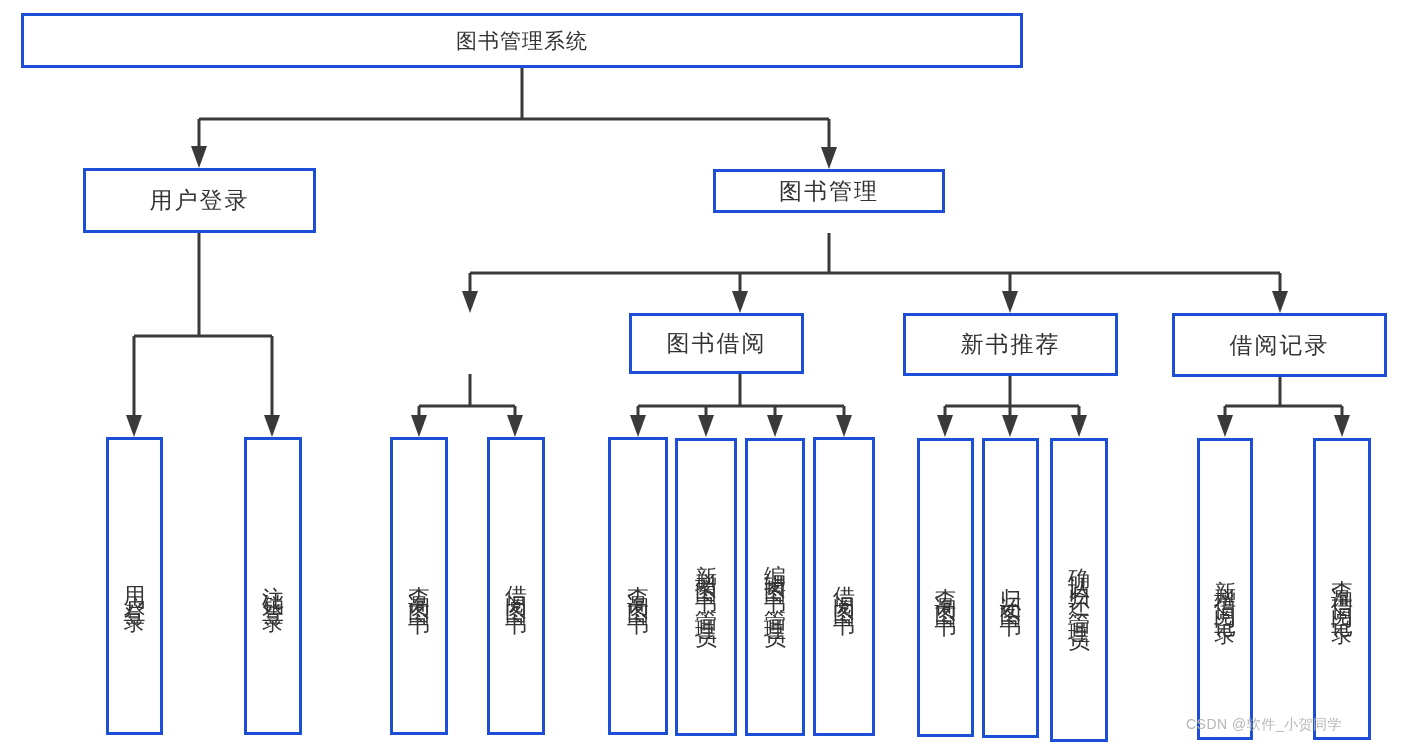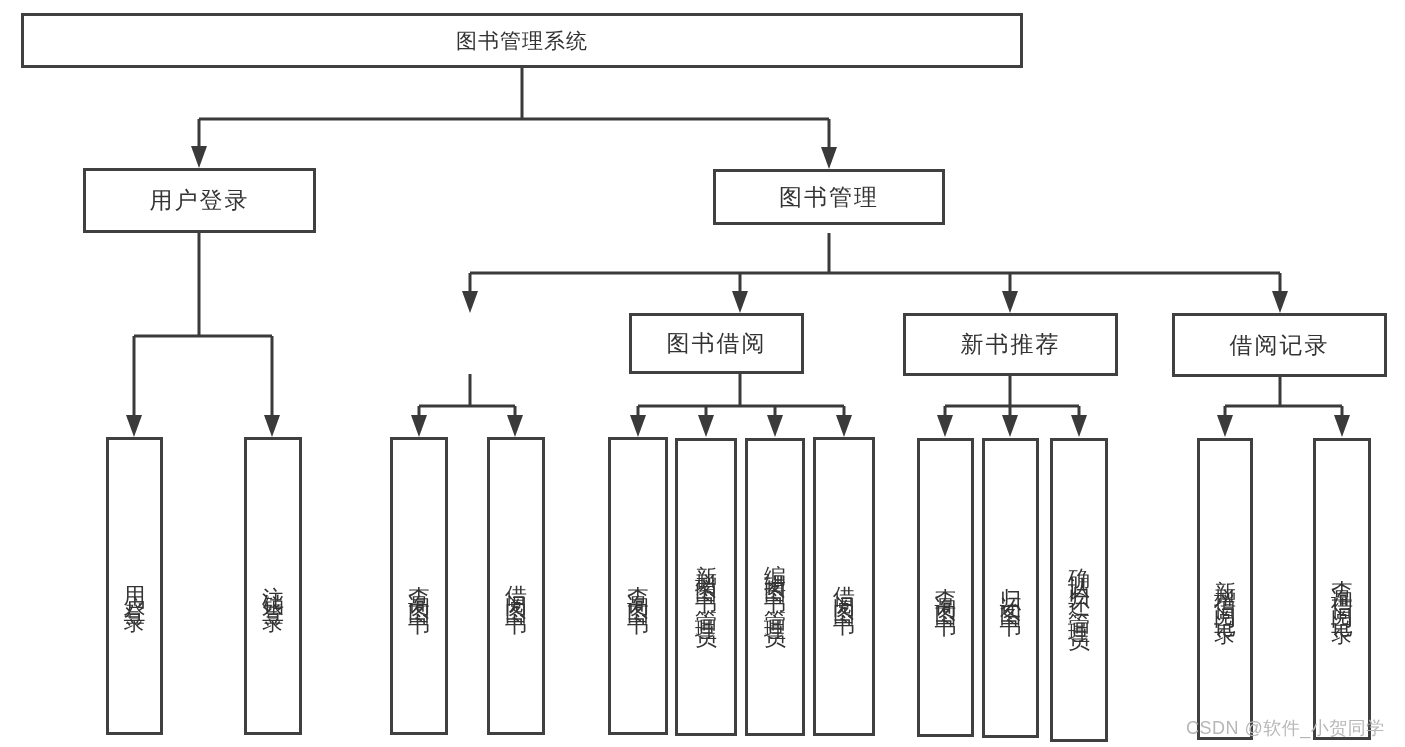--- a/index.html
+++ b/index.html
@@ -3,33 +3,33 @@
 <meta charset="utf-8">
 <style>
   html,body { margin:0; padding:0; background:#ffffff; }
   .canvas {
     position:relative; width:1405px; height:747px; background:#ffffff;
     overflow:hidden; font-family:"Liberation Sans","DejaVu Sans",sans-serif;
   }
   .wires { position:absolute; left:0; top:0; z-index:1; }
   .node {
     position:absolute; box-sizing:border-box; background:#ffffff;
-    border:3px solid #404040; color:#333333; z-index:2;
+    border:3px solid #1d4ed8; color:#333333; z-index:2;
     display:flex; align-items:center; justify-content:center;
     font-size:23px; letter-spacing:2px; white-space:nowrap;
   }
   .node.title { font-size:21px; letter-spacing:1px; }
   .node.leaf {
     writing-mode:vertical-rl; text-orientation:mixed;
     font-size:22px; letter-spacing:9px; line-height:1;
     white-space:normal;
   }
   .watermark {
     position:absolute; left:1186px; top:716px; z-index:6;
-    font-size:18px; letter-spacing:0.5px; color:#b7b7b7; white-space:nowrap;
+    font-size:14px; letter-spacing:0.5px; color:#b7b7b7; white-space:nowrap;
   }
 </style>
 </head>
 <body>
 
 <div class="canvas">
 
   <svg class="wires" width="1405" height="747" viewBox="0 0 1405 747">
     <g stroke="#3a3a3a" stroke-width="3" fill="none">
       <path d="M522 68 V119 M199 119 H829 M199 119 V150 M829 119 V151"></path>
@@ -59,21 +59,21 @@
       <polygon points="1002,415 1018,415 1010,437"></polygon>
       <polygon points="1071,415 1087,415 1079,437"></polygon>
       <polygon points="1217,415 1233,415 1225,437"></polygon>
       <polygon points="1334,415 1350,415 1342,437"></polygon>
     </g>
   </svg>
 
   <div class="node title" style="left:21px; top:13px; width:1002px; height:55px;">图书管理系统</div>
 
   <div class="node" style="left:83px; top:168px; width:233px; height:65px;">用户登录</div>
-  <div class="node" style="left:713px; top:169px; width:232px; height:56px;">图书管理</div>
+  <div class="node" style="left:713px; top:169px; width:232px; height:44px;">图书管理</div>
 
   <div class="node" style="left:629px; top:313px; width:175px; height:61px;">图书借阅</div>
   <div class="node" style="left:903px; top:313px; width:215px; height:63px;">新书推荐</div>
   <div class="node" style="left:1172px; top:313px; width:215px; height:64px;">借阅记录</div>
 
   <div class="node leaf" style="left:106px; top:437px; width:57px; height:298px;">用户登录</div>
   <div class="node leaf" style="left:244px; top:437px; width:58px; height:298px;">注销登录</div>
 
   <div class="node leaf" style="left:390px; top:437px; width:58px; height:298px;">查询图书</div>
   <div class="node leaf" style="left:487px; top:437px; width:58px; height:298px;">借阅图书</div>

